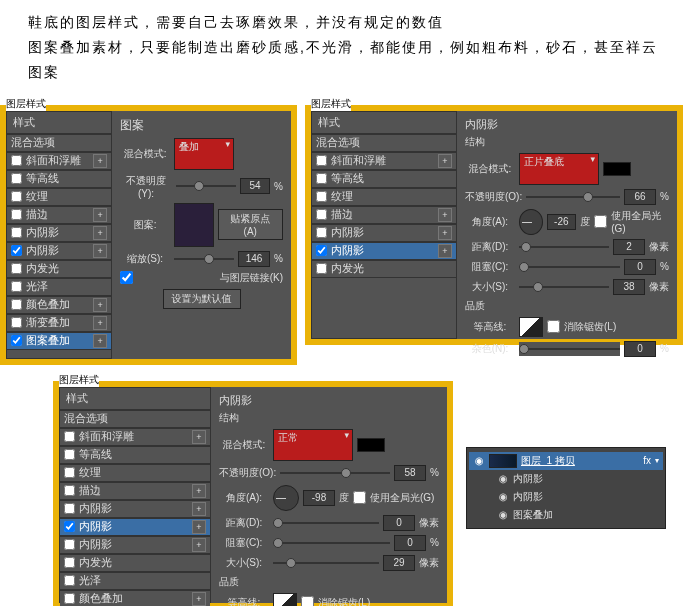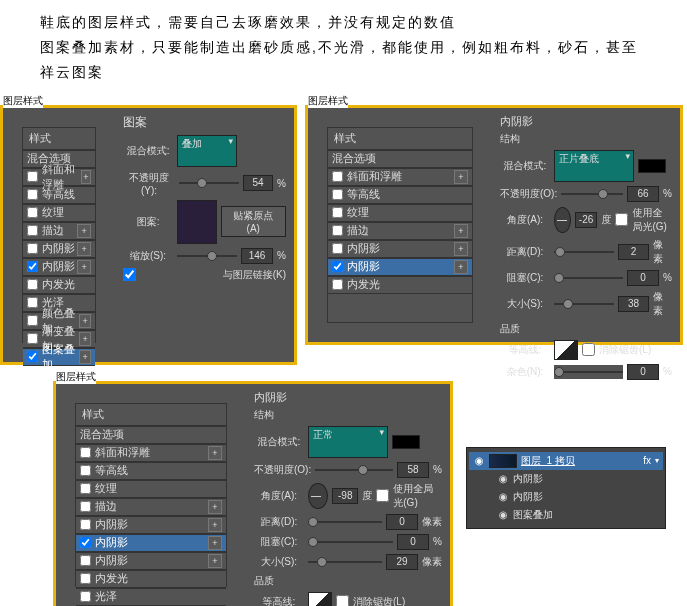--- a/index.html
+++ b/index.html
@@ -1,30 +1,30 @@
 <!DOCTYPE html>
 <html><head>
 <meta charset="utf-8">
 <style>
 *{margin:0;padding:0;box-sizing:border-box;font-family:"Microsoft YaHei","SimSun",sans-serif}
 body{background:#fff;width:687px;font-size:11px;color:#000}
-.intro{padding:10px 40px 5px;font-size:14px;line-height:1.8;letter-spacing:2px}
+.intro{padding:10px 28px 5px;font-size:14px;line-height:1.8;letter-spacing:2px}
 .panels{position:relative;height:520px}
-.panel{position:absolute;background:#535353;border:3px solid #eab308;color:#ddd}
+.panel{position:absolute;background:#535353;border:6px solid #eab308;color:#ddd}
 .lbl{position:absolute;font-size:10px;color:#000;background:#fff;top:-14px;left:0}
-.styles-list{border:1px solid #333;margin:19px}
+.styles-list{border:1px solid #333;margin:0}
 .header{background:#535353;padding:3px 6px;border-bottom:1px solid #333}
 .row{display:flex;align-items:center;padding:2px 4px;border-top:1px solid #333;border-bottom:1px solid #333;height:18px;background:#535353}
 .row.sel{background:#3a6ea5;color:#fff}
 .row input[type=checkbox]{margin-right:4px;width:11px;height:11px}
 .plus{margin-left:auto;width:14px;height:14px;background:#5a5a5a;border:1px solid #777;display:flex;align-items:center;justify-content:center;font-size:9px;color:#ddd}
 .controls{padding:6px 8px;font-size:10px;color:#ddd}
 .ctl{display:flex;align-items:center;margin:4px 0;gap:4px}
 .ctl-lbl{text-align:center;min-width:50px}
-.dropdown{background:#0f766e;border:1px solid #222;padding:1px 16px 17px 4px;position:relative;min-width:60px;height:32px;color:#ddd}
+.dropdown{background:#b91c1c;border:1px solid #222;padding:1px 16px 17px 4px;position:relative;min-width:60px;height:32px;color:#ddd}
 .dropdown:after{content:"▾";position:absolute;right:3px;top:0;font-size:9px}
 .slider{height:14px;background:#535353;position:relative;flex:1;min-width:60px}
 .slider:before{content:"";position:absolute;left:0;right:0;top:6px;height:2px;background:#333}
 .thumb{position:absolute;width:10px;height:10px;background:#888;border:1px solid #333;border-radius:50%;top:2px}
 .numbox{background:#3f3f3f;border:1px solid #222;padding:1px 3px;width:32px;height:16px;color:#ddd;text-align:center}
 .unit{font-size:10px}
 .swatch{width:28px;height:14px;background:#000;border:1px solid #222}
 .btn{background:#5a5a5a;border:1px solid #222;padding:2px 8px;color:#ddd;font-size:10px}
 .angle{width:26px;height:26px;border:1px solid #222;border-radius:50%;background:#3f3f3f;position:relative}
 .angle:after{content:"";position:absolute;width:10px;height:1px;background:#ccc;top:12px;left:2px}
@@ -134,20 +134,21 @@
               <div class="thumb" style="left:50%"></div>
             </div>
             <div class="numbox">146</div>
             <span class="unit">%</span>
           </div>
 <div class="ctl" style="justify-content:space-between">
             <input type="checkbox" checked="" style="">
             <span>与图层链接(K)</span>
           </div>
 <div class="ctl" style="justify-content:center;gap:8px">
+            <button class="btn">设置为默认值</button>
           </div>
 </div>
 </div>
 </div>
 
 <div class="panel" style="left:305px;top:14px;width:378px;height:240px">
 <span class="lbl">图层样式</span>
 <div style="display:flex;height:100%">
 <div class="styles-list" style="width:146px">
 <div class="header">样式</div>

